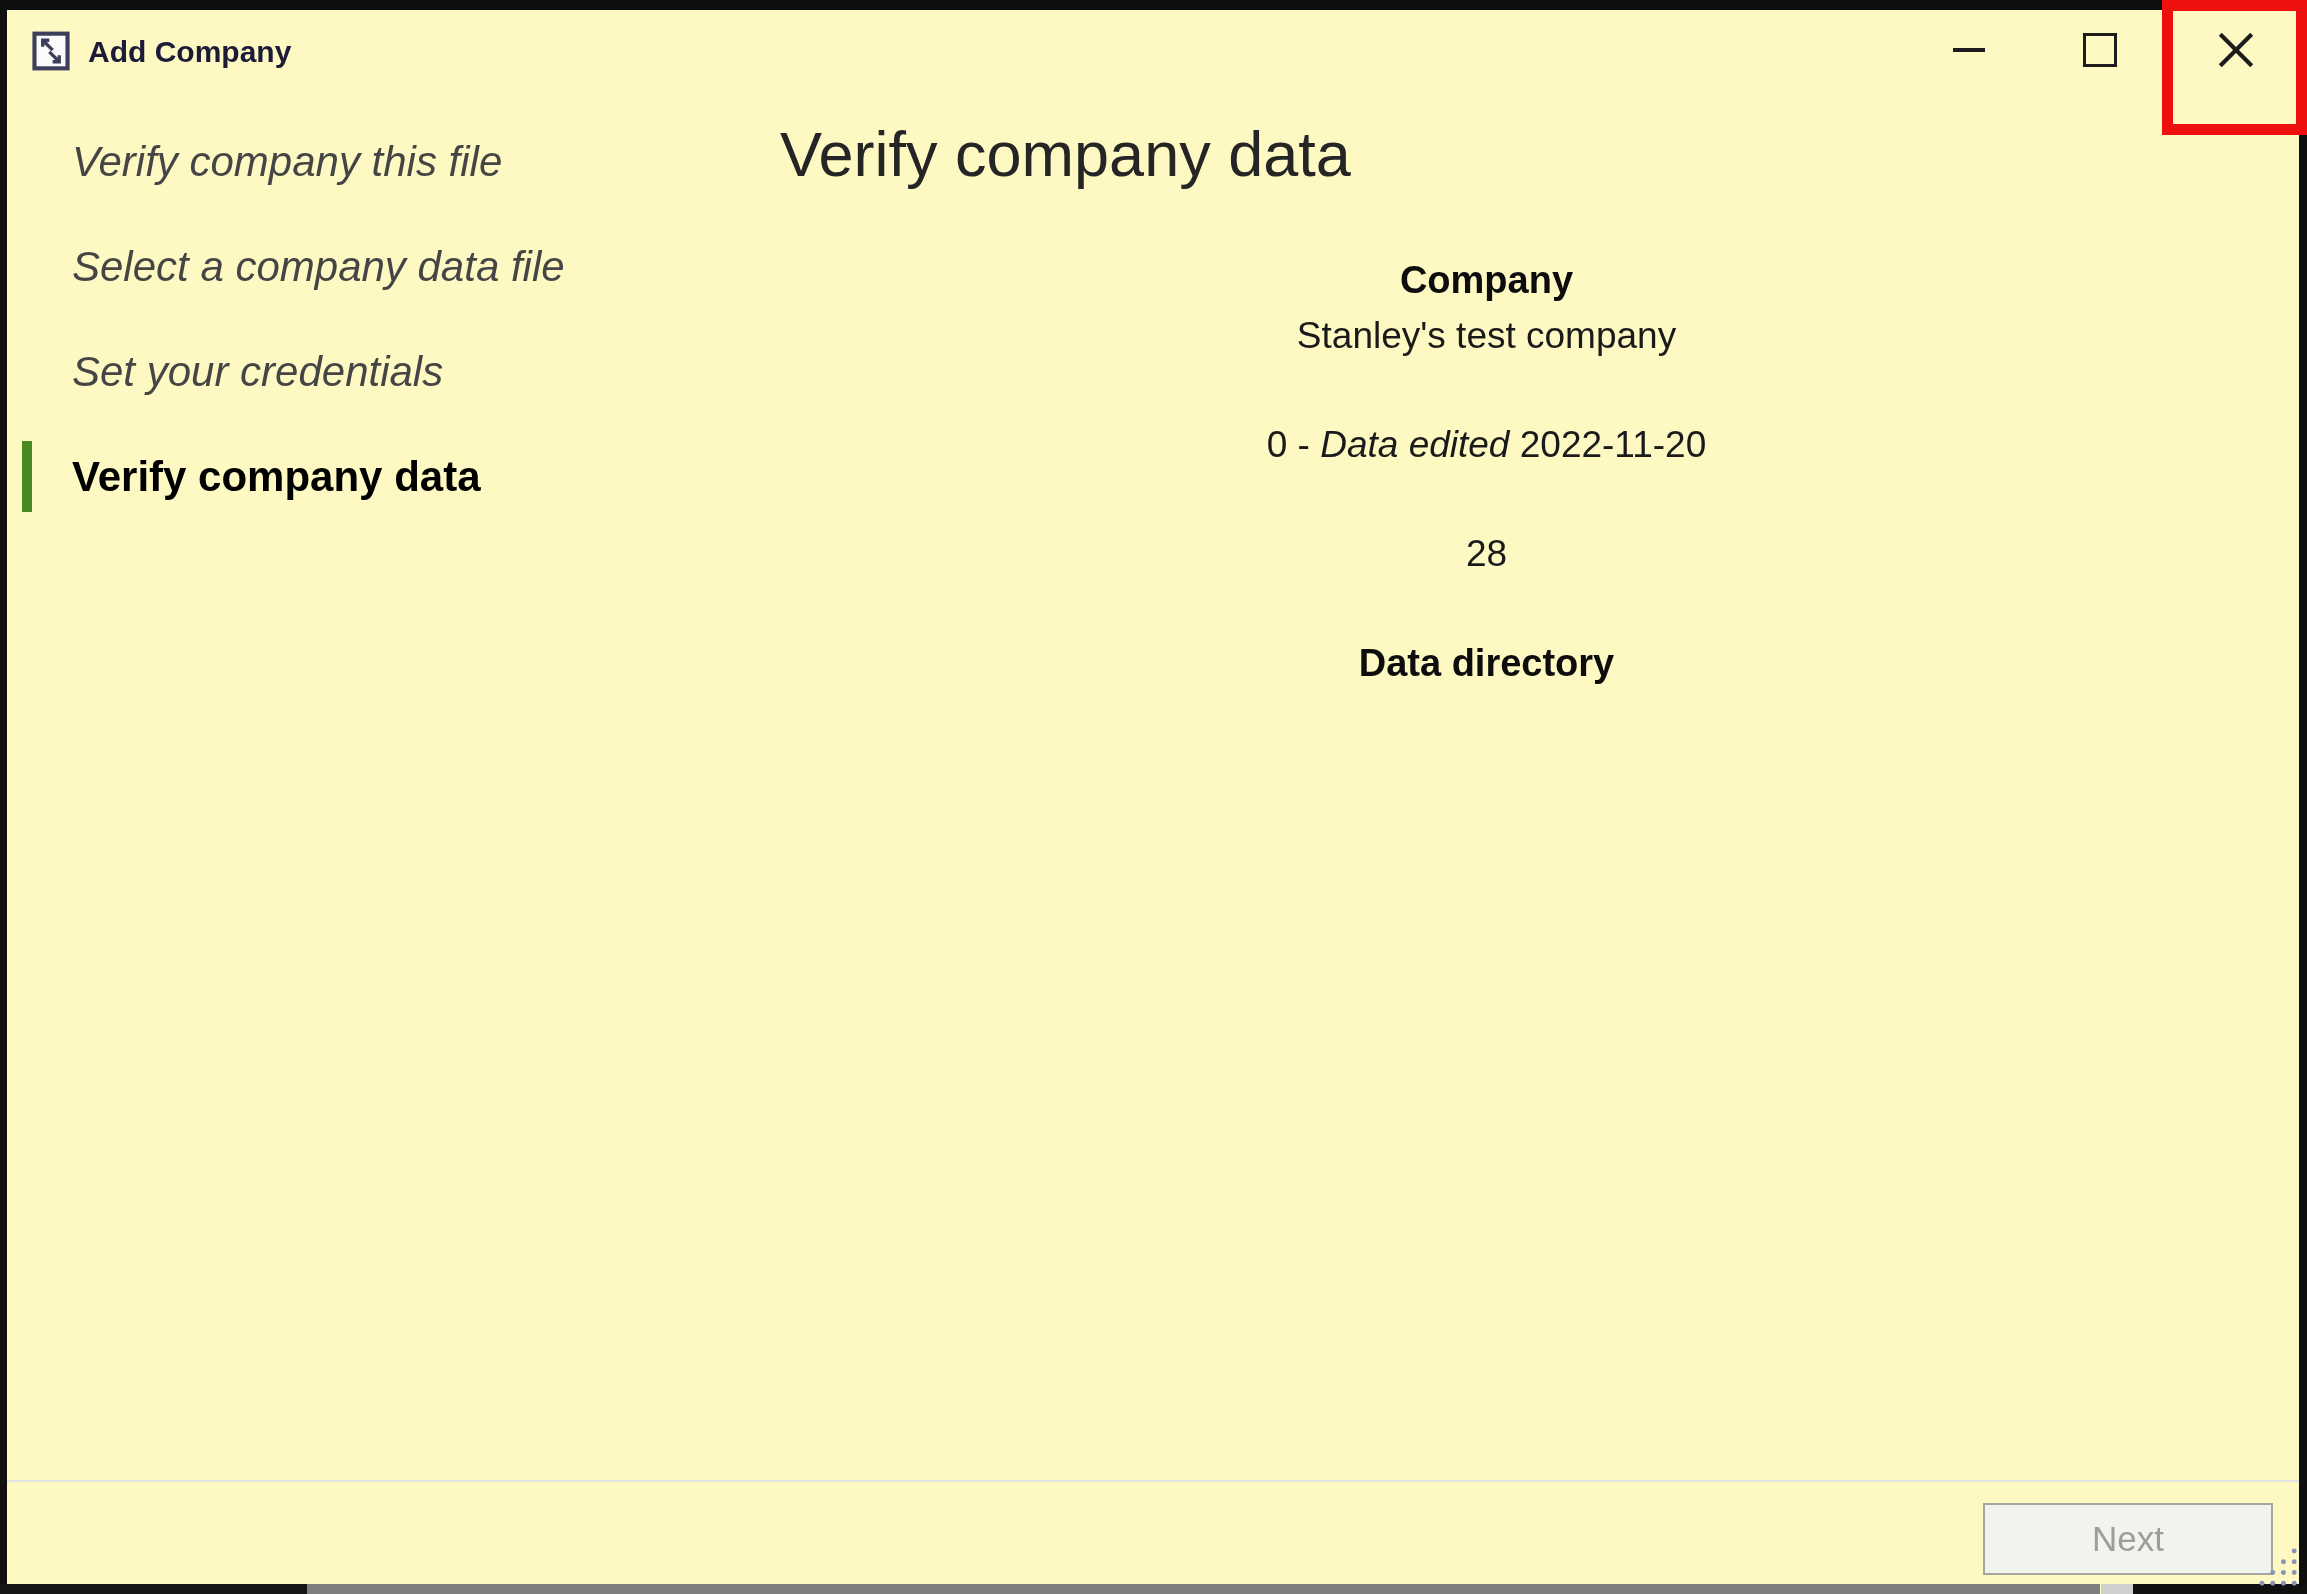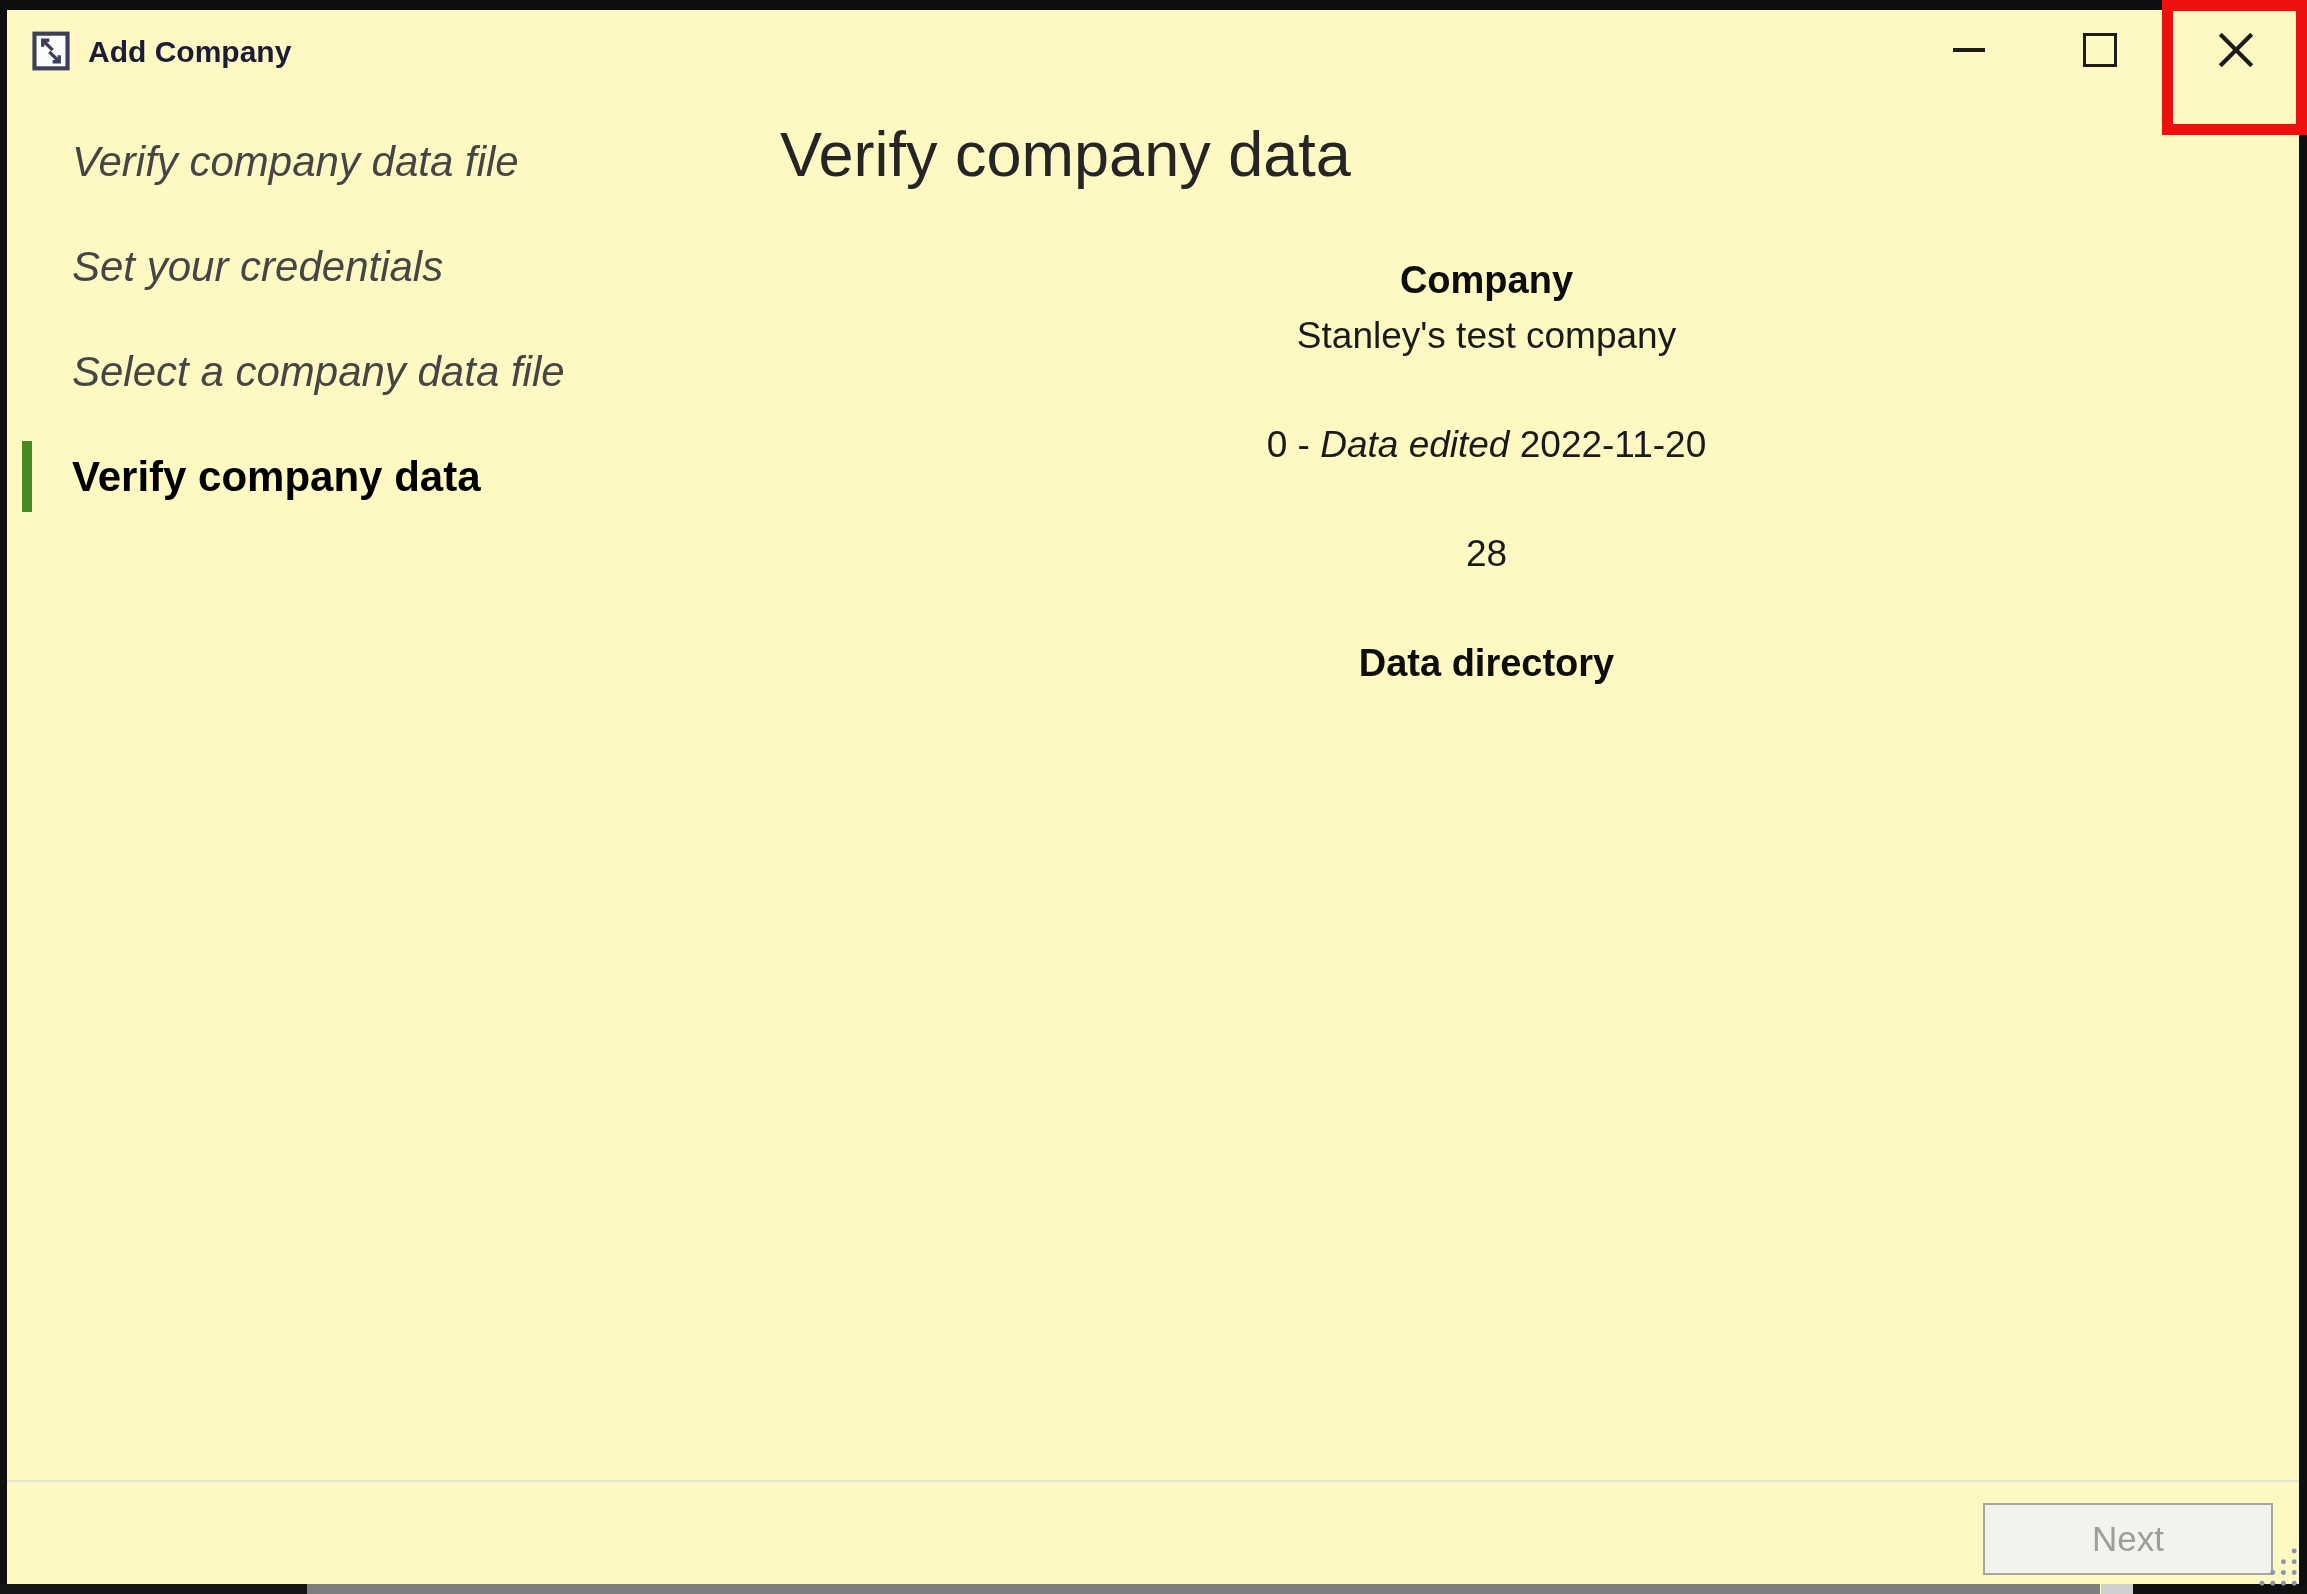--- a/index.html
+++ b/index.html
@@ -120,23 +120,23 @@
       <svg width="38" height="38" viewBox="0 0 46 46">
         <line x1="4" y1="4" x2="42" y2="42" stroke="#1c1c1c" stroke-width="5"></line>
         <line x1="42" y1="4" x2="4" y2="42" stroke="#1c1c1c" stroke-width="5"></line>
       </svg>
     </div>
   </div>
 
   <div class="annotation-rect"></div>
 
   <div class="sidebar">
-    <div class="step">Verify company data file</div>
+    <div class="step">Verify company this file</div>
+    <div class="step">Select a company data file</div>
     <div class="step">Set your credentials</div>
-    <div class="step">Select a company data file</div>
     <div class="step active">
       <div class="step-accent"></div>
       <span>Verify company data</span>
     </div>
   </div>
 
   <div class="content">
     <h1 class="page-heading">Verify company data</h1>
 
     <div class="field-group">

